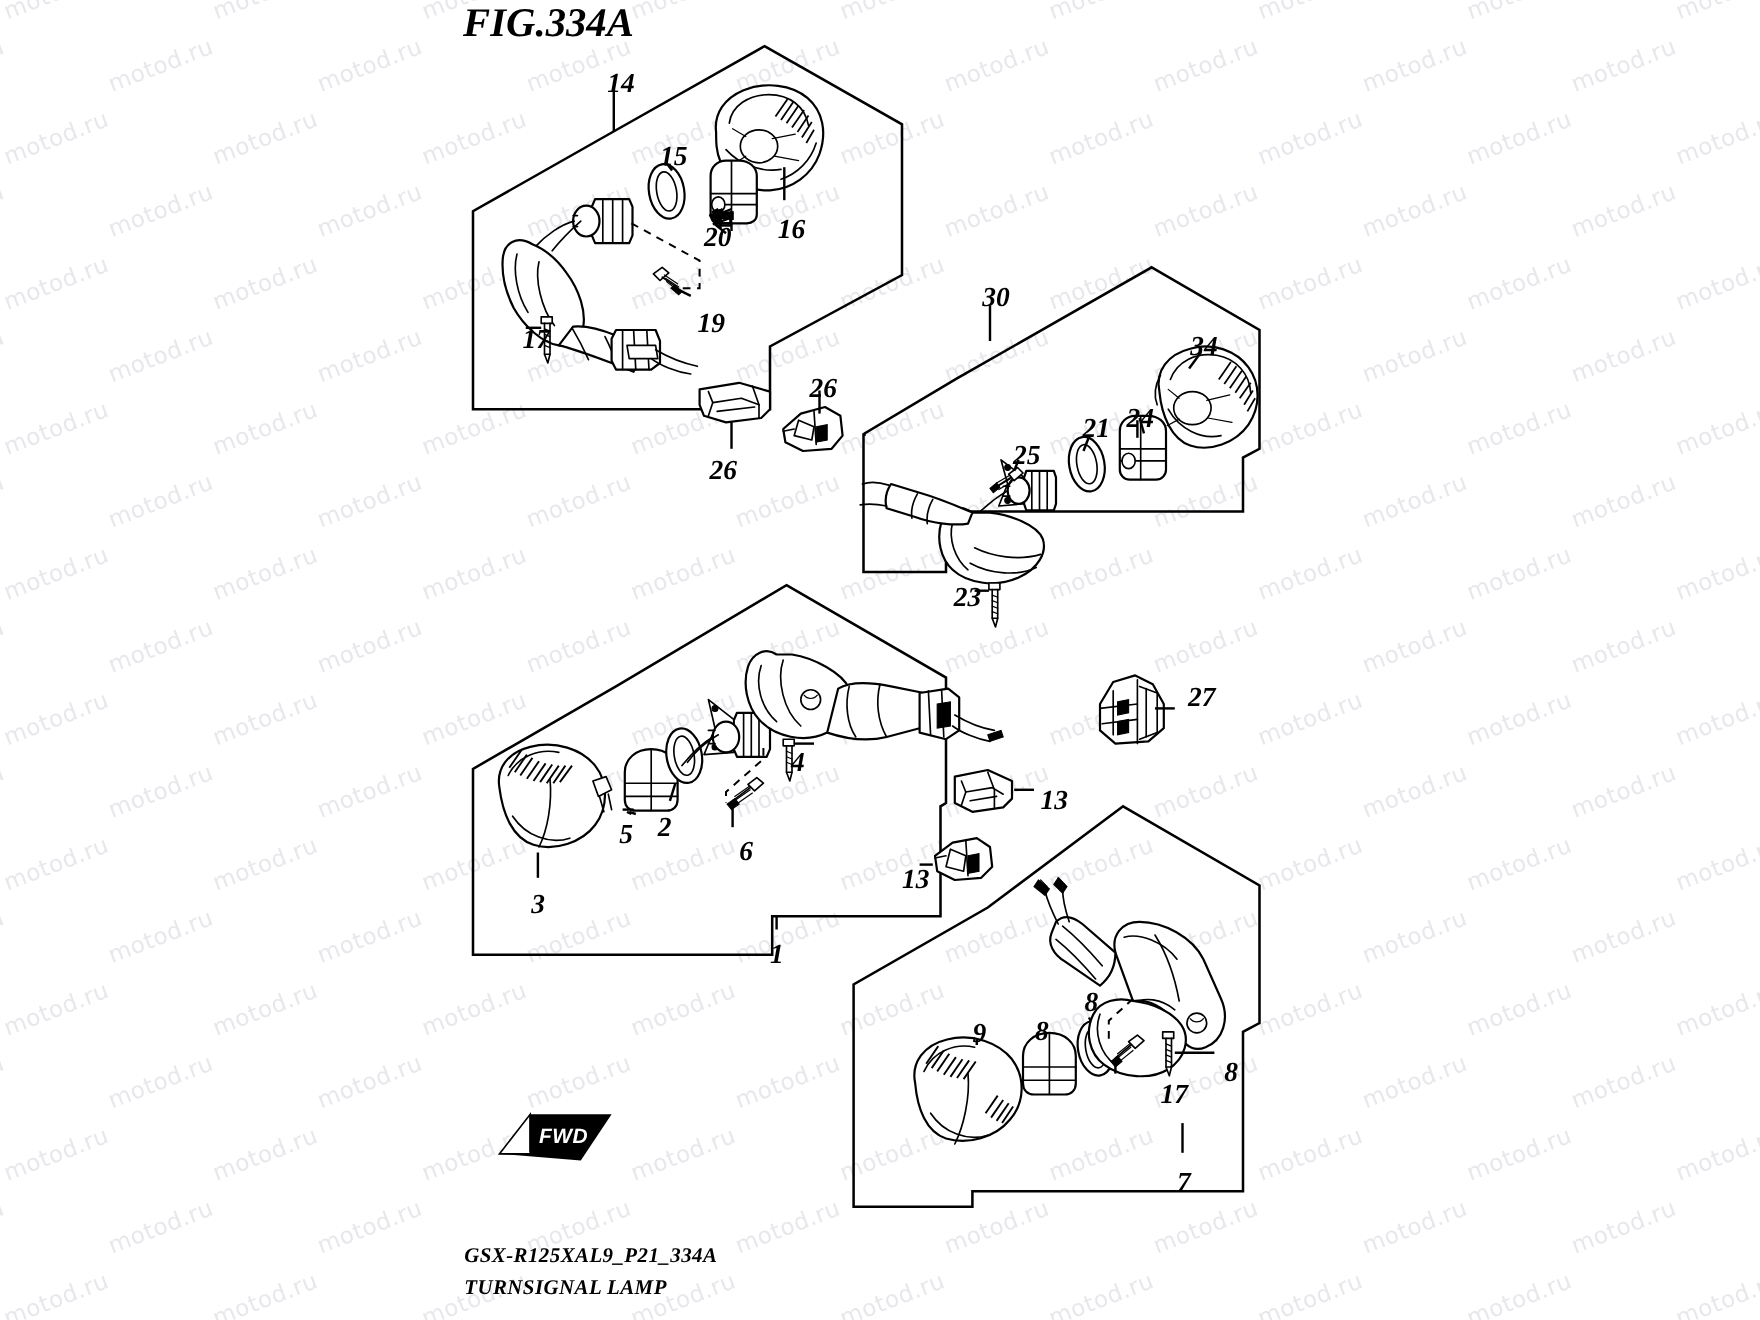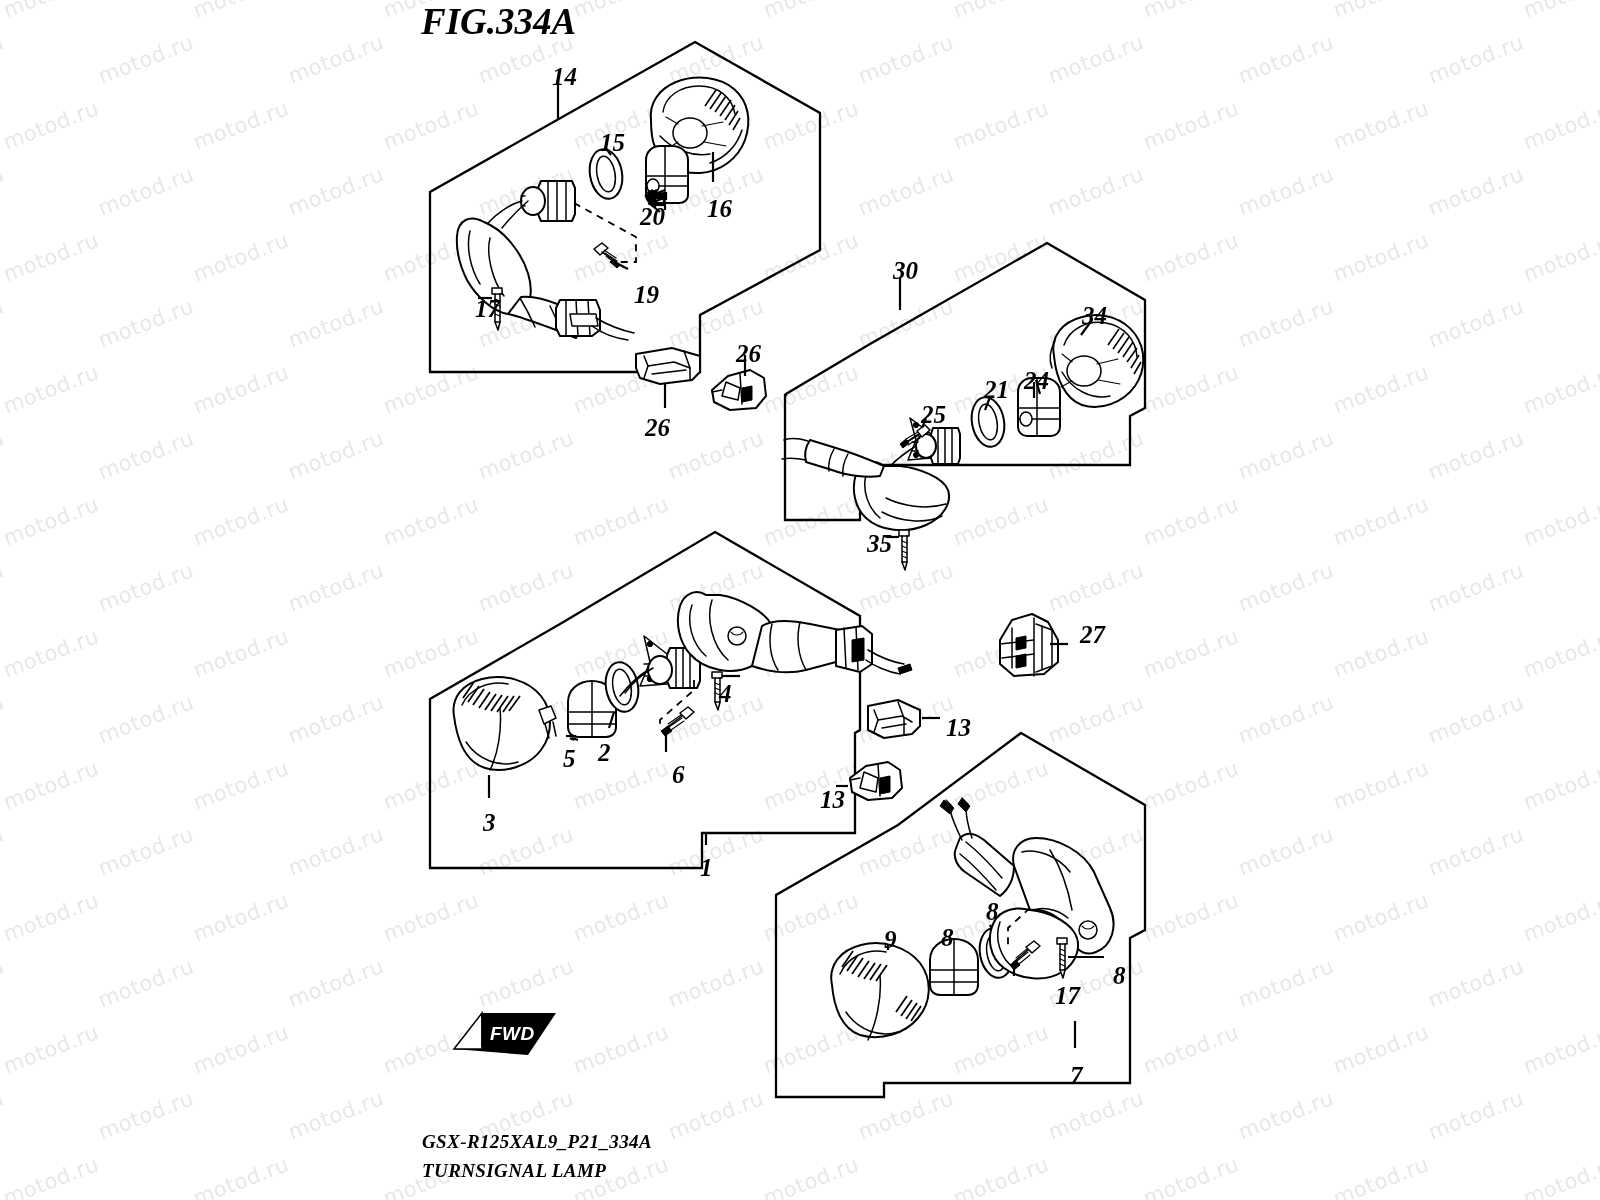--- a/index.html
+++ b/index.html
@@ -1048,21 +1048,21 @@
       <div class="num" style="left: 820px; top: 787px;">13</div>
       <div class="num" style="left: 552px; top: 64px;">14</div>
       <div class="num" style="left: 600px; top: 130px;">15</div>
       <div class="num" style="left: 707px; top: 196px;">16</div>
       <div class="num" style="left: 448px; top: 296px; margin-left: 27px;">17</div>
       <div class="num" style="left: 640px; top: 204px;">20</div>
       <div class="num" style="left: 634px; top: 258px; margin-top: 24px;">19</div>
       <div class="num" style="left: 893px; top: 258px;">30</div>
       <div class="num" style="left: 984px; top: 377px;">21</div>
       <div class="num" style="left: 1082px; top: 303px;">34</div>
-      <div class="num" style="left: 867px; top: 531px;">35</div>
+      <div class="num" style="left: 867px; top: 531px;">23</div>
       <div class="num" style="left: 1024px; top: 368px; font-family: Liberation Serif, serif;">24</div>
       <div class="num" style="left: 921px; top: 402px;">25</div>
       <div class="num" style="left: 645px; top: 415px;">26</div>
       <div class="num" style="left: 736px; top: 341px;">26</div>
       <div class="num" style="left: 1080px; top: 622px;">27</div>
     </div>
 
 </div>
 
 </body></html>

